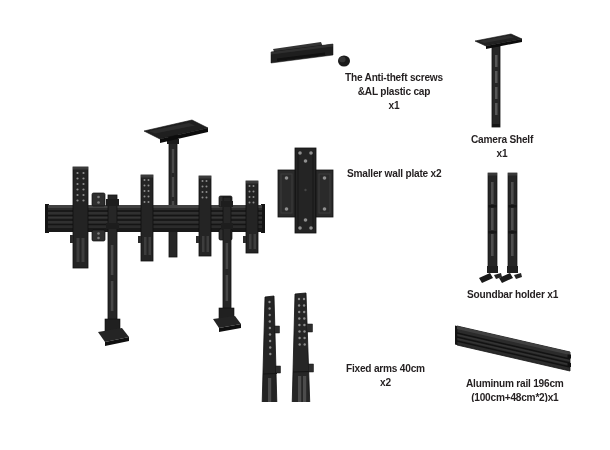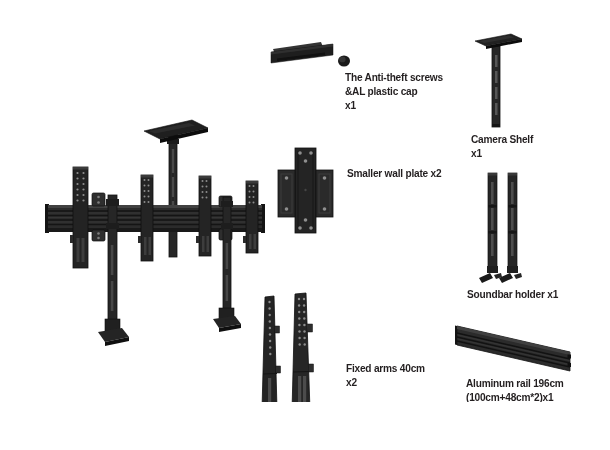--- a/index.html
+++ b/index.html
@@ -6,20 +6,21 @@
     --ink:#231f20;
     --bg:#ffffff;
   }
   html,body{margin:0;padding:0;background:#fff;}
   .stage{
     position:relative;
     width:610px;height:402px;
     background:var(--bg);
     overflow:hidden;
     font-family:"Liberation Sans",sans-serif;
+    text-align:center;
   }
   .art{position:absolute;}
   .label{
     position:absolute;
     font-family:"Liberation Sans",sans-serif;
     font-weight:700;
     font-size:11.5px;
     line-height:14px;
     color:var(--ink);
     letter-spacing:-0.25px;

